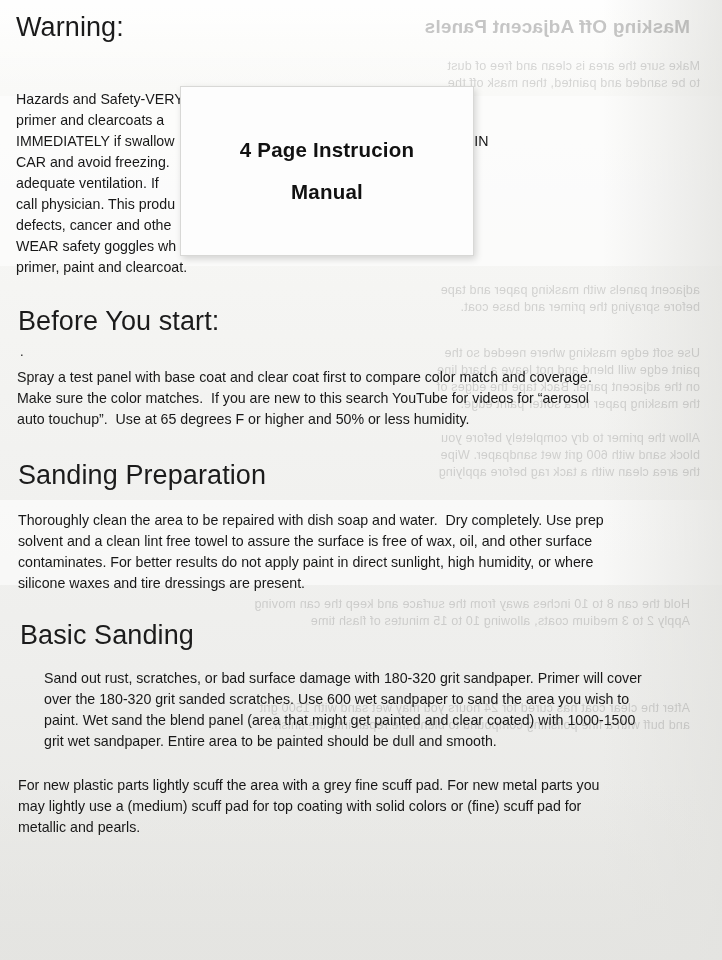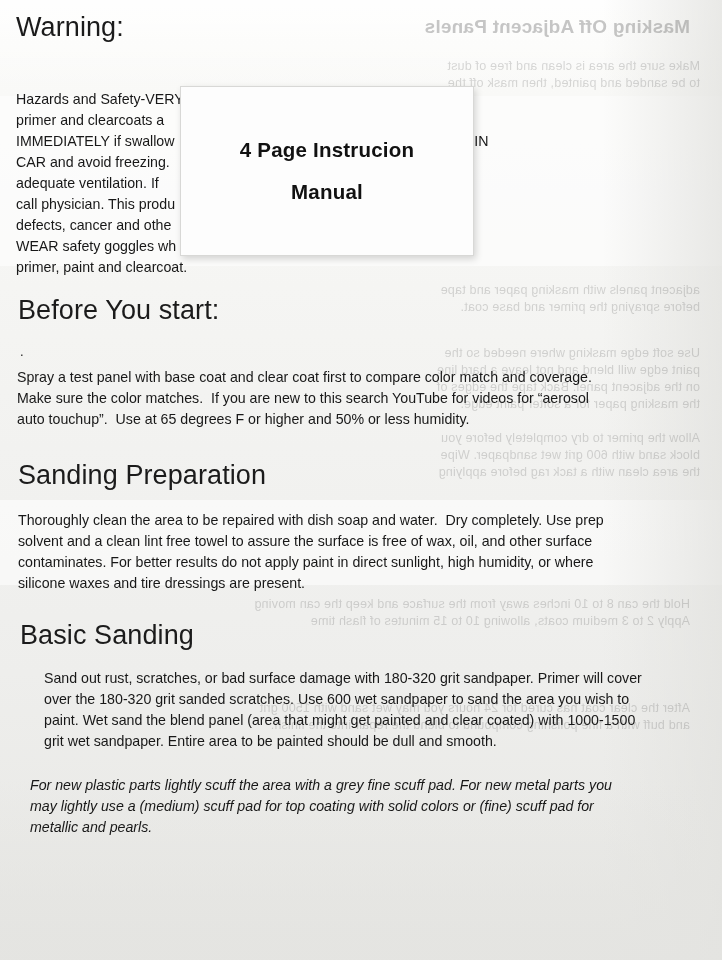--- a/index.html
+++ b/index.html
@@ -160,38 +160,38 @@
     <p class="para" style="left:16px; top:89px; width:690px;">Hazards and Safety-VERY                                    ch-up paint including
 primer and clearcoats a                                          dren. Call a physician
 IMMEDIATELY if swallow                                        20F. DO NOT STORE IN
 CAR and avoid freezing.                                      per disposal. Use with
 adequate ventilation. If                                       uct use immediately and
 call physician. This produ                                    alifornia to cause birth
 defects, cancer and othe                                     ive paint respirator and
 WEAR safety goggles wh                                   eyes. This includes the
 primer, paint and clearcoat.</p>
 
-    <h1 class="section" style="left:18px; top:295px;text-align:right;">Before You start:</h1>
+    <h1 class="section" style="left:18px; top:306px;text-align:right;">Before You start:</h1>
     <div class="dot" style="left:20px; top:344px;">.</div>
     <p class="para" style="left:17px; top:367px; width:680px;">Spray a test panel with base coat and clear coat first to compare color match and coverage.
 Make sure the color matches.  If you are new to this search YouTube for videos for “aerosol
 auto touchup”.  Use at 65 degrees F or higher and 50% or less humidity.</p>
 
     <h1 class="section" style="left:18px; top:460px;">Sanding Preparation</h1>
     <p class="para" style="left:18px; top:510px; width:680px;">Thoroughly clean the area to be repaired with dish soap and water.  Dry completely. Use prep
 solvent and a clean lint free towel to assure the surface is free of wax, oil, and other surface
 contaminates. For better results do not apply paint in direct sunlight, high humidity, or where
 silicone waxes and tire dressings are present.</p>
 
     <h1 class="section" style="left:20px; top:620px;">Basic Sanding</h1>
     <p class="para" style="left:44px; top:668px; width:670px;">Sand out rust, scratches, or bad surface damage with 180-320 grit sandpaper. Primer will cover
 over the 180-320 grit sanded scratches. Use 600 wet sandpaper to sand the area you wish to
 paint. Wet sand the blend panel (area that might get painted and clear coated) with 1000-1500
 grit wet sandpaper. Entire area to be painted should be dull and smooth.</p>
-    <p class="para" style="left:30px; top:775px; width:660px;font-style:italic;">For new plastic parts lightly scuff the area with a grey fine scuff pad. For new metal parts you
+    <p class="para" style="left:18px; top:775px; width:660px;">For new plastic parts lightly scuff the area with a grey fine scuff pad. For new metal parts you
 may lightly use a (medium) scuff pad for top coating with solid colors or (fine) scuff pad for
 metallic and pearls.</p>
 
   </div>
 
   <div class="overlay-card">
     <div class="line">4 Page Instrucion</div>
     <div class="line">Manual</div>
   </div>
 

